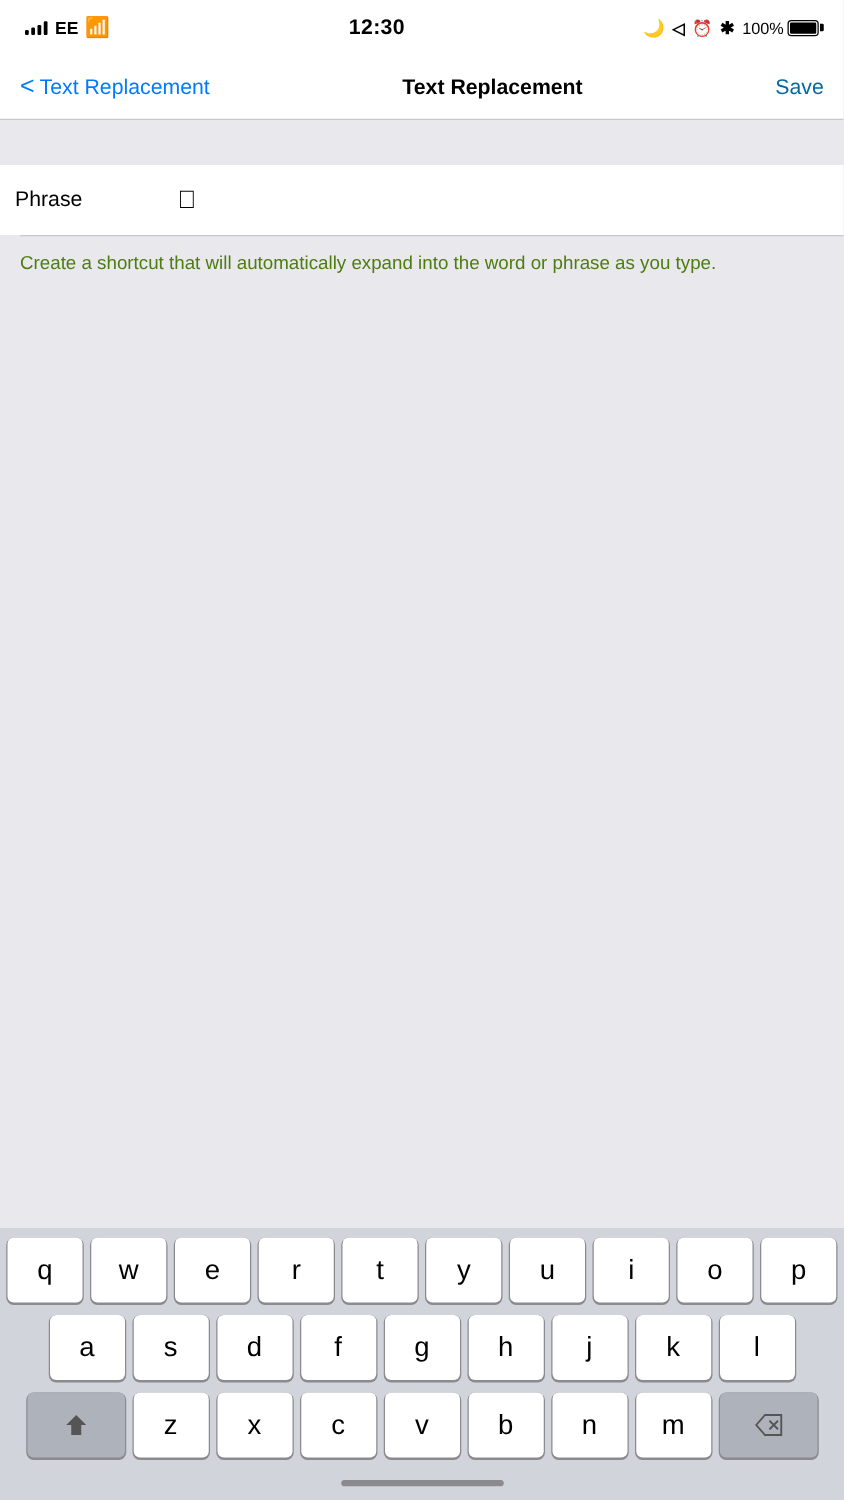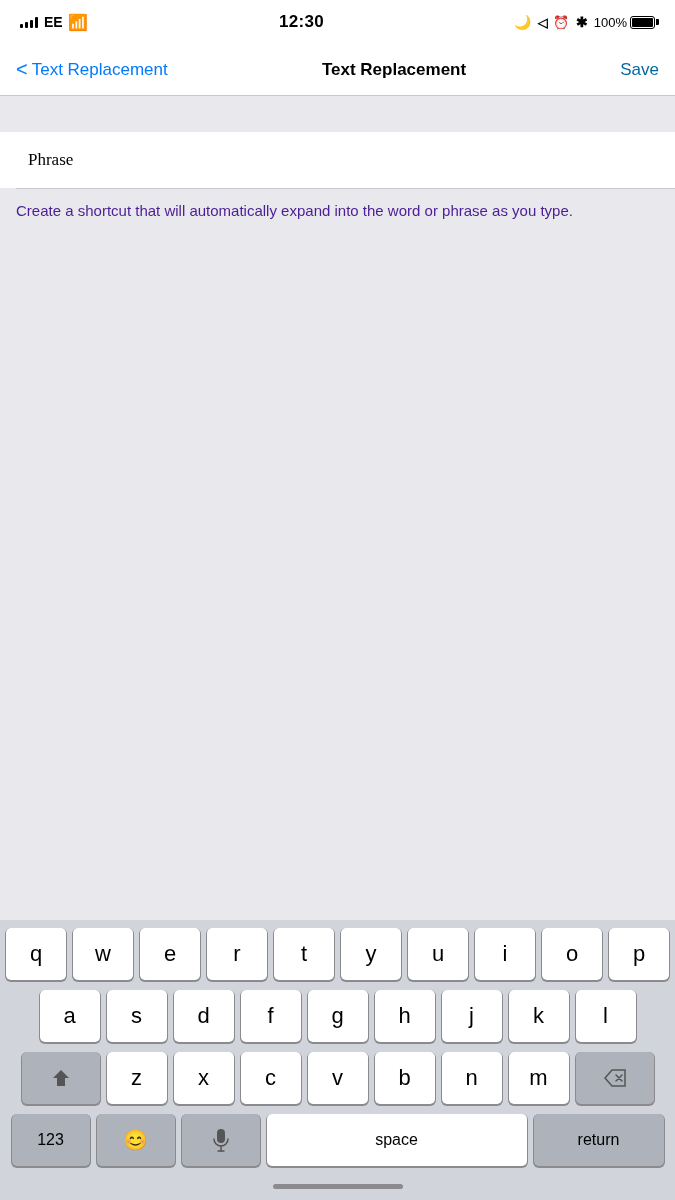--- a/index.html
+++ b/index.html
@@ -127,24 +127,23 @@
       height: 36px;
     }
 
     
     .form-section {
       background: #fff;
     }
     .form-row {
       display: flex;
       align-items: center;
-      padding: 0 28px;
+      padding: 0 12px;
       min-height: 56px;
       position: relative;
-      font-family: Liberation Serif, serif;
     }
     .form-row-divider {
       position: absolute;
       bottom: 0;
       left: 16px;
       right: 0;
       height: 0.5px;
       background: #c8c8cc;
     }
     .form-label {
@@ -160,21 +159,21 @@
     }
     .form-value.apple-logo {
       font-size: 20px;
     }
 
     
     .helper-text {
       background: #e8e8ed;
       padding: 12px 16px 16px;
       font-size: 15px;
-      color: #4c1d95;
+      color: #4d7c0f;
       line-height: 1.4;
     }
 
     
     .keyboard-wrapper {
       position: fixed;
       bottom: 0;
       left: 0;
       width: 675px;
       background: #d1d5db;
@@ -366,33 +365,19 @@
       <div class="key">n</div>
       <div class="key">m</div>
       <div class="key special delete-key">
         <svg width="24" height="18" viewBox="0 0 24 18" fill="none">
           <path d="M9 1H22V17H9L2 9L9 1Z" stroke="#555" stroke-width="1.5" fill="none"></path>
           <path d="M13 6L19 12M19 6L13 12" stroke="#555" stroke-width="1.5" stroke-linecap="round"></path>
         </svg>
       </div>
     </div>
 
-    <div class="key-row">
-      <div class="key numbers-key">123</div>
-      <div class="key emoji-key special">😊</div>
-      <div class="key mic-key special">
-        <svg width="18" height="24" viewBox="0 0 18 24" fill="none">
-          <rect x="5" y="1" width="8" height="14" rx="4" fill="#555"></rect>
-          <path d="M2 11c0 3.866 3.134 7 7 7s7-3.134 7-7" stroke="#555" stroke-width="1.5" fill="none" stroke-linecap="round"></path>
-          <line x1="9" y1="18" x2="9" y2="23" stroke="#555" stroke-width="1.5" stroke-linecap="round"></line>
-          <line x1="6" y1="23" x2="12" y2="23" stroke="#555" stroke-width="1.5" stroke-linecap="round"></line>
-        </svg>
-      </div>
-      <div class="key space-key">space</div>
-      <div class="key return-key">return</div>
-    </div>
 
   </div>
 
   <div class="home-indicator">
     <div class="home-bar"></div>
   </div>
 </div>
 
 </body></html>

